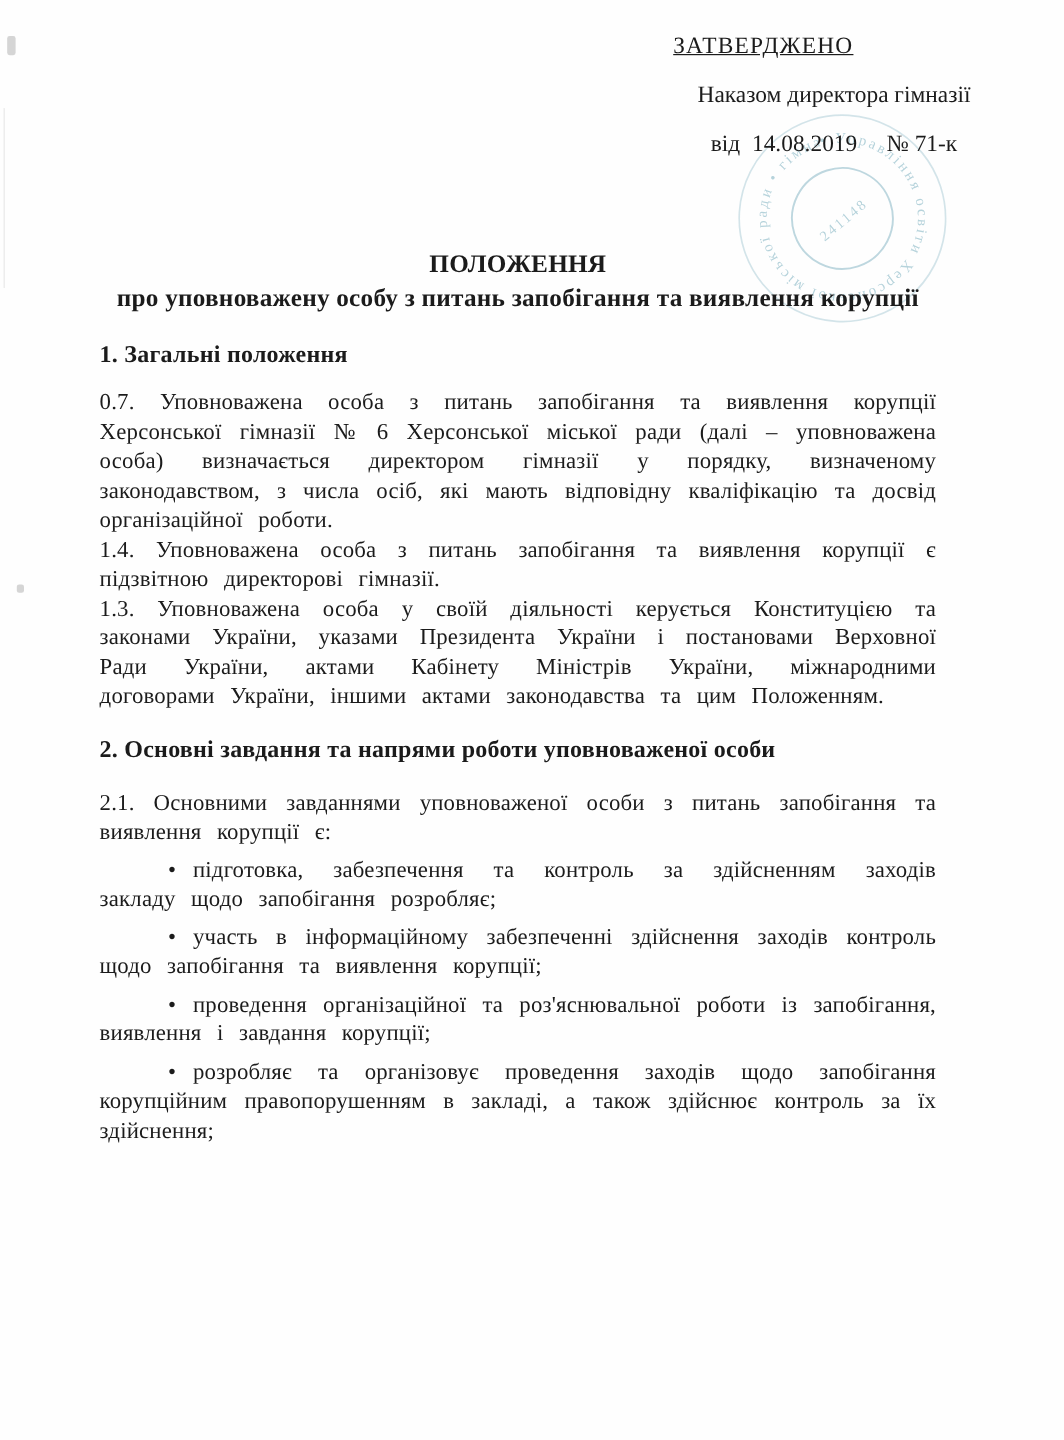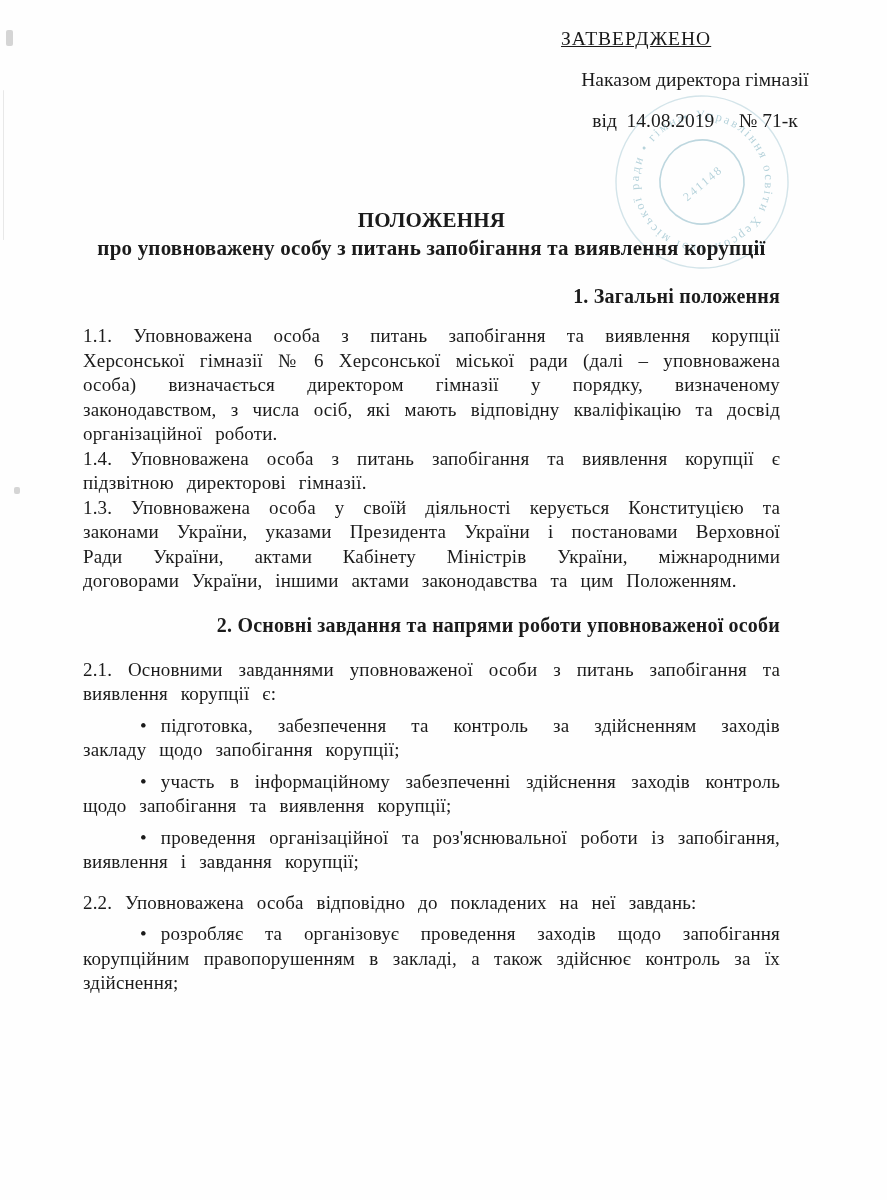--- a/index.html
+++ b/index.html
@@ -26,21 +26,21 @@
     position:absolute; top:27px; right:58px; width:268px;
     font-size:19.5px; line-height:23px; text-align:center;
   }
   .approval .line { margin:0 0 18px 0; }
   .approval .l1 { text-align:left; padding-right:8px; letter-spacing:1px;text-decoration:underline; }
   .approval .l3 { white-space:pre; }
   
   .doc-body { position:absolute; left:83px; top:191px; width:697px;margin-top:16px; }
   .title { text-align:center; font-weight:bold; font-size:21px; line-height:27.5px; letter-spacing:.2px; }
   .sec {
-    margin:18px 0 0 0; text-align:right; font-weight:bold;
+    margin:18px 0 0 0; text-align:left; font-weight:bold;
     font-size:20px; line-height:26px; letter-spacing:.2px;
   }
   .sec.sec1 { margin-top:21px; }
   .para {
     margin:0; font-size:19px; line-height:24.5px;
     text-align:justify; word-spacing:8px; letter-spacing:.15px;
   }
   .sec1 + .para { margin-top:15px; }
   .sec2 + .para { margin-top:20px; }
   .para.bullet { text-indent:57px; margin-top:7px; }
@@ -76,38 +76,37 @@
 
   <div class="doc-body">
 
     <div class="title">
       <div>ПОЛОЖЕННЯ</div>
       <div>про уповноважену особу з питань запобігання та виявлення корупції</div>
     </div>
 
     <h2 class="sec sec1">1. Загальні положення</h2>
 
-    <p class="para">1.1. Уповноважена особа з питань запобігання та виявлення корупції Херсонської гімназії № 6 Херсонської міської ради  (далі – уповноважена особа) визначається директором гімназії у порядку, визначеному законодавством, з числа осіб, які мають відповідну кваліфікацію та досвід організаційної роботи.</p>
+    <p class="para">0.7. Уповноважена особа з питань запобігання та виявлення корупції Херсонської гімназії № 6 Херсонської міської ради  (далі – уповноважена особа) визначається директором гімназії у порядку, визначеному законодавством, з числа осіб, які мають відповідну кваліфікацію та досвід організаційної роботи.</p>
     <p class="para">1.4. Уповноважена особа з питань запобігання та виявлення корупції є підзвітною директорові гімназії.</p>
     <p class="para">1.3. Уповноважена особа у своїй діяльності керується Конституцією та законами України, указами Президента України і постановами Верховної Ради України, актами Кабінету Міністрів України, міжнародними договорами України, іншими актами законодавства та цим Положенням.</p>
 
     <h2 class="sec sec2">2. Основні завдання та напрями роботи уповноваженої особи</h2>
 
     <p class="para">2.1. Основними завданнями уповноваженої особи з питань запобігання та виявлення корупції є:</p>
 
     <p class="para bullet">
-      <span class="marker">•</span><span>підготовка, забезпечення та контроль за здійсненням заходів закладу щодо запобігання корупції;</span>
+      <span class="marker">•</span><span>підготовка, забезпечення та контроль за здійсненням заходів закладу щодо запобігання розробляє;</span>
     </p>
     <p class="para bullet">
       <span class="marker">•</span><span>участь в інформаційному забезпеченні здійснення заходів контроль щодо запобігання та виявлення корупції;</span>
     </p>
     <p class="para bullet">
       <span class="marker">•</span><span>проведення організаційної та роз'яснювальної роботи із запобігання, виявлення і завдання корупції;</span>
     </p>
 
-    <p class="para p22">2.2.  Уповноважена особа  відповідно до покладених на неї завдань:</p>
 
     <p class="para bullet">
       <span class="marker">•</span><span>розробляє та організовує проведення заходів щодо запобігання корупційним правопорушенням в закладі, а також здійснює контроль за їх здійснення;</span>
     </p>
 
   </div>
 </div>
 
 </body></html>

